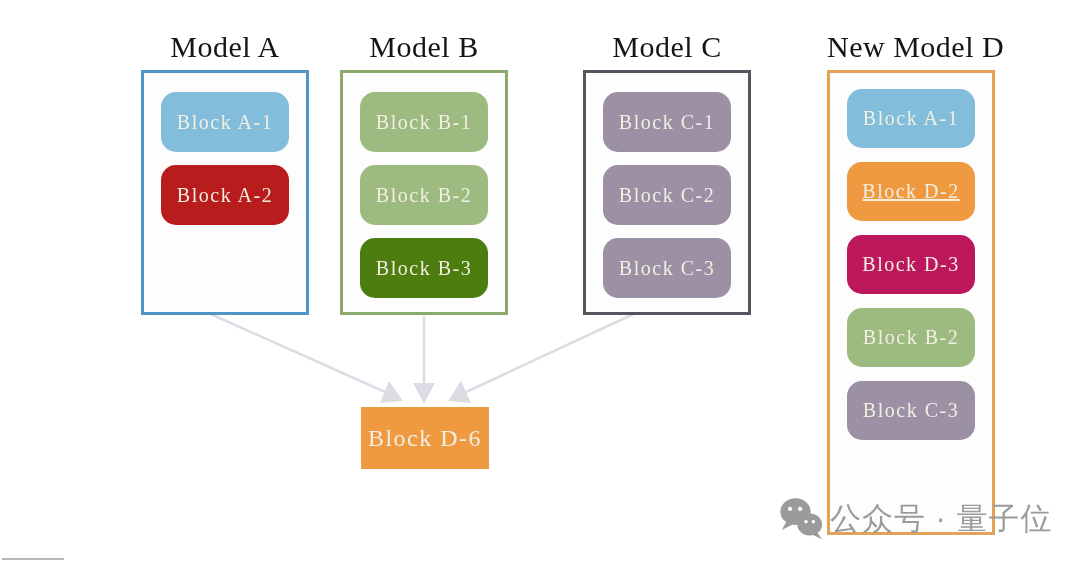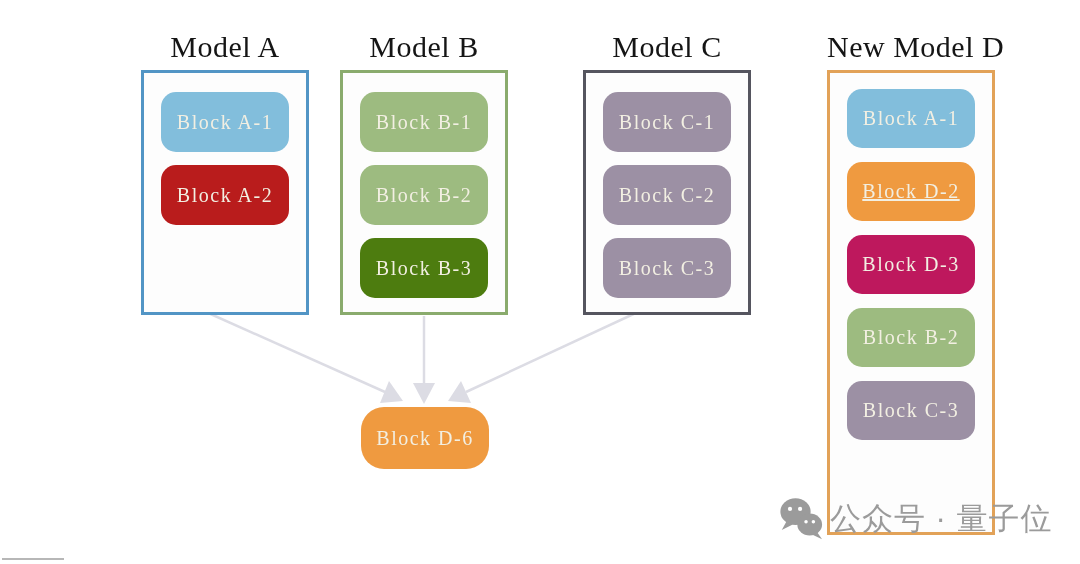--- a/index.html
+++ b/index.html
@@ -19,21 +19,21 @@
   }
   .model-a{left:97px;top:24px;margin-left:44px;}
   .model-b{left:340px;top:24px;}
   .model-c{left:583px;top:24px;}
   .model-d{left:827px;top:24px;}
   .model-a .model-box,.model-b .model-box,.model-c .model-box{height:245px;}
   .model-d .model-box{height:465px;padding-top:16px;}
   .model-d .block{height:59px;line-height:59px;margin-bottom:14px;}
   .block-d6{
     position:absolute;left:361px;top:407px;width:128px;height:62px;line-height:62px;
-    text-align:center;font-size:20px;color:#f2efe2;letter-spacing:1.5px;border-radius:23px;
+    text-align:center;font-size:24px;color:#f2efe2;letter-spacing:1.5px;
   }
   #arrows{position:absolute;left:0;top:0;pointer-events:none;}
   .arrow-line{stroke-width:2.5;fill:none;}
   .watermark{
     position:absolute;left:779px;top:495px;display:flex;align-items:center;gap:7px;
     font-family:"Liberation Sans",sans-serif;z-index:5;
   }
   .watermark-text{font-size:31px;letter-spacing:1px;white-space:nowrap;}
   .corner-line{position:absolute;left:2px;top:558px;width:62px;height:2px;background:#b7b7b7;}
 </style>

